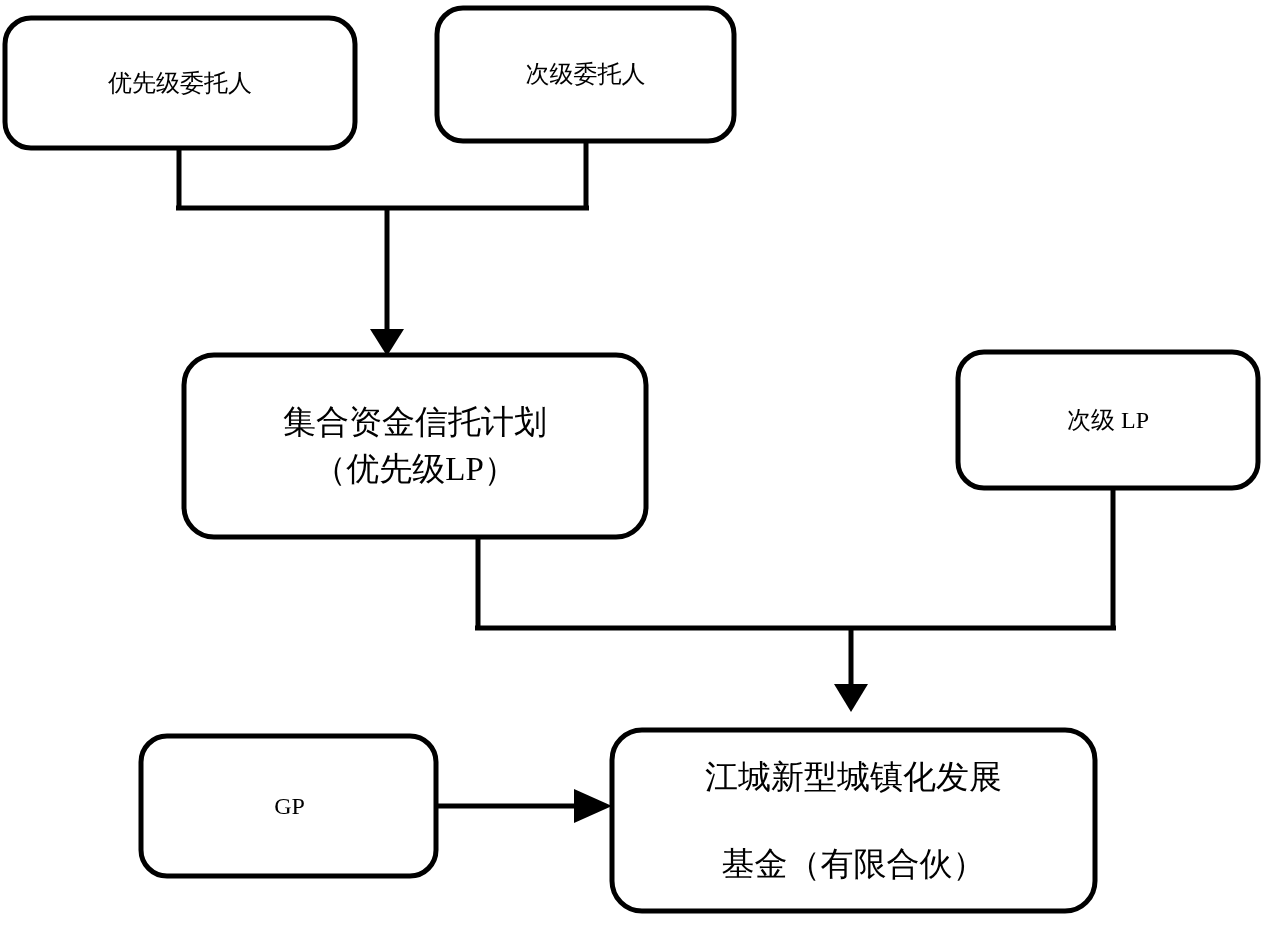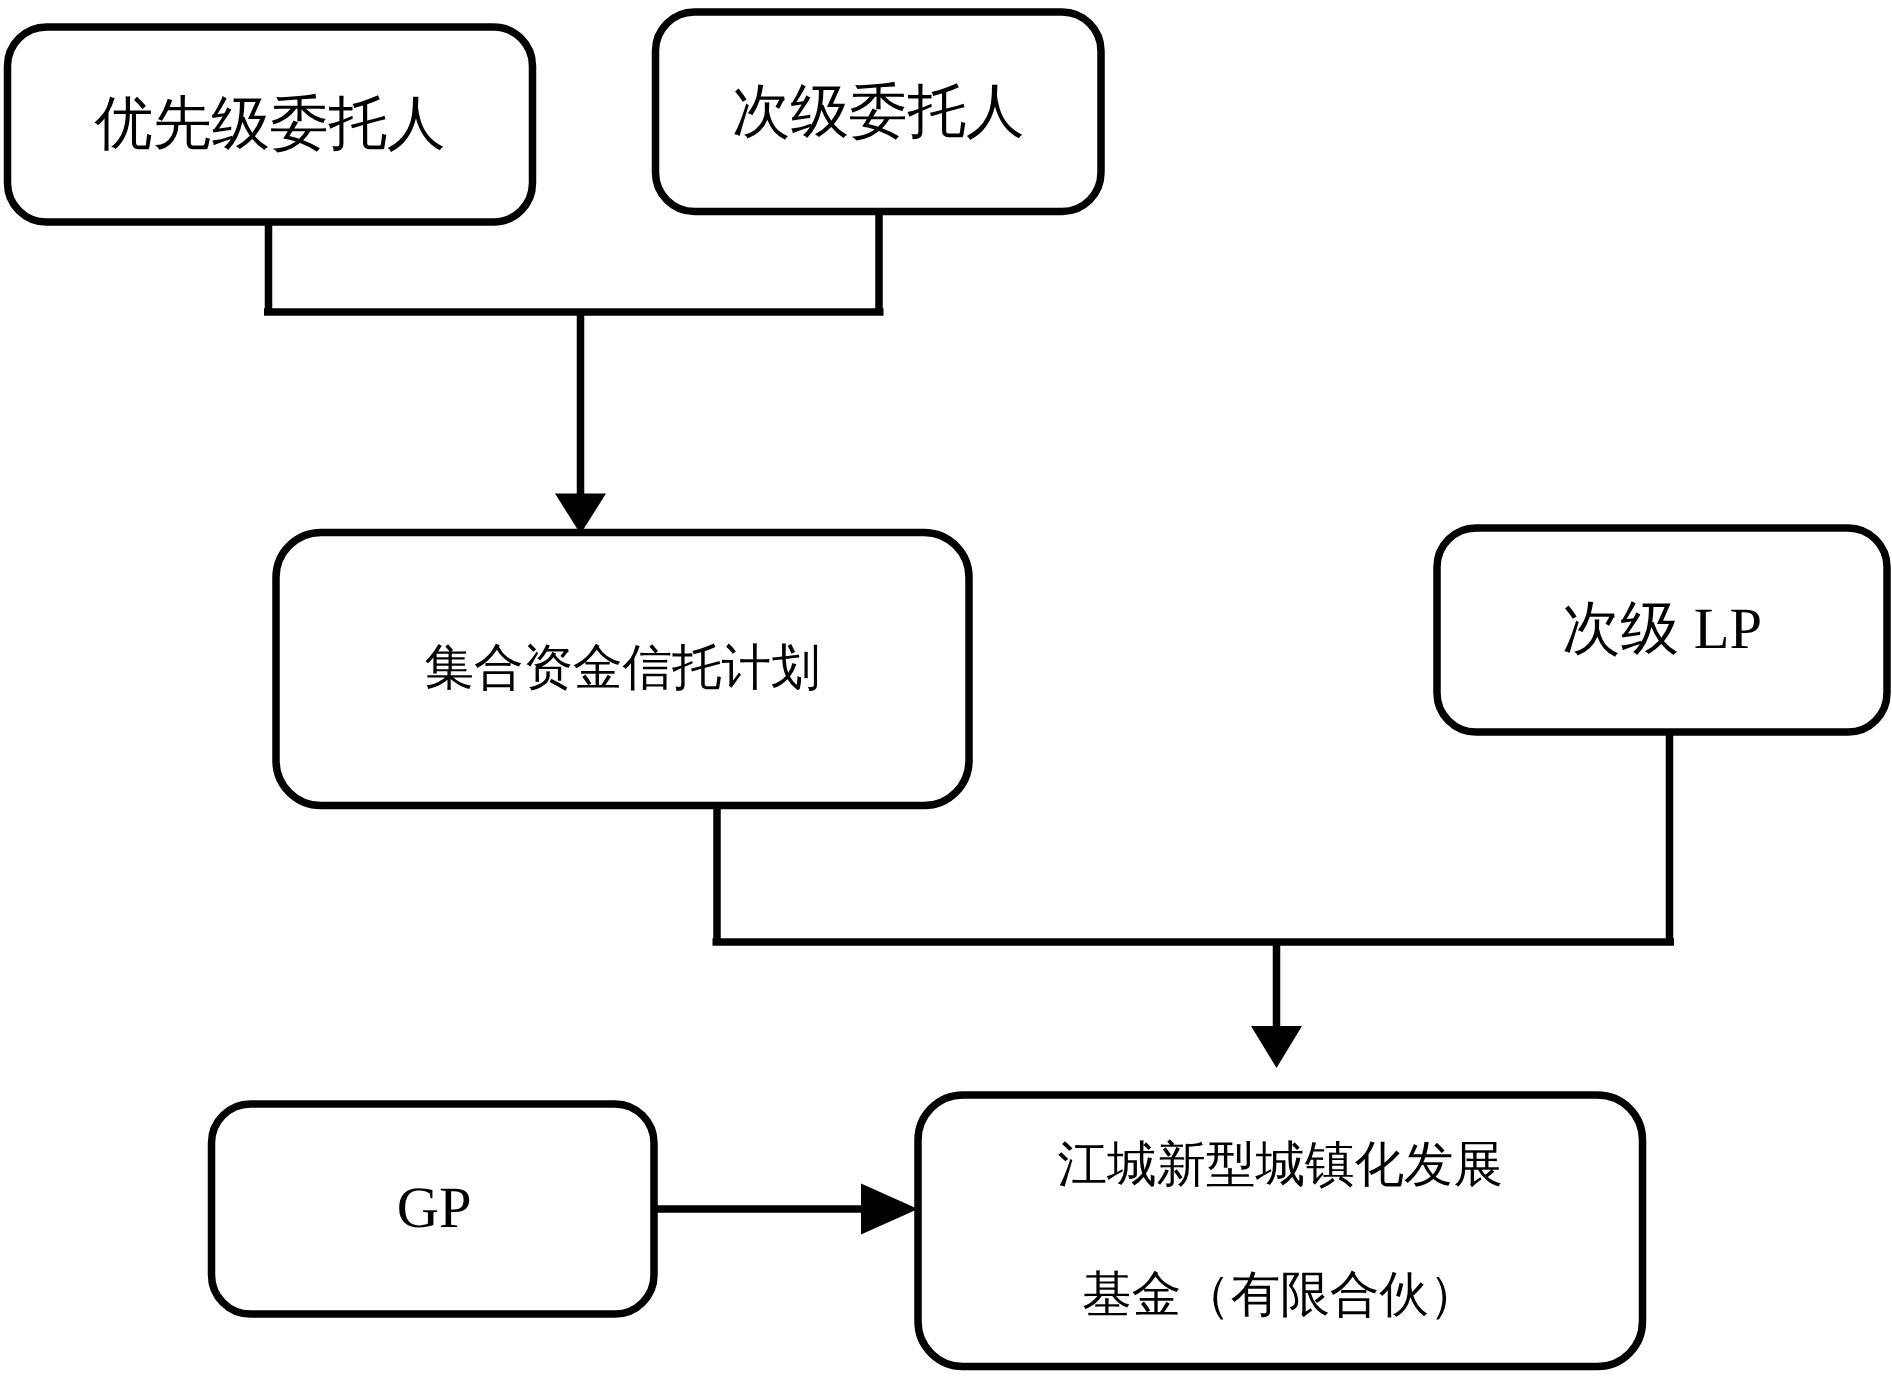--- a/index.html
+++ b/index.html
@@ -51,21 +51,21 @@
     text-align: center;
     color: #000000;
     font-family: "Liberation Serif", "DejaVu Serif", serif;
     line-height: 1.42;
     white-space: pre;
     pointer-events: none;
   }
   .node-label .line {
     display: block;
   }
-  .fs-34 { font-size: 39px; }
+  .fs-34 { font-size: 24px; }
   .fs-33 { font-size: 33px; }
 </style>
 </head>
 <body>
 
 <div id="diagram-root">
 
   <svg class="diagram-canvas" viewBox="0 0 1261 926" aria-hidden="true">
 
     <rect class="node-box" x="5" y="18" width="350" height="130" rx="26" ry="26"></rect>
@@ -105,20 +105,21 @@
   <div class="node-label fs-34" style="left:5px; top:18px; width:350px; height:130px;">
     <span class="line">优先级委托人</span>
   </div>
 
   <div class="node-label fs-34" style="left:437px; top:8px; width:297px; height:133px;text-align:right;">
     <span class="line">次级委托人</span>
   </div>
 
   <div class="node-label fs-33" style="left:184px; top:355px; width:462px; height:182px;justify-content:center;">
     <span class="line">集合资金信托计划</span>
+    <span class="line">（优先级LP）</span>
   </div>
 
   <div class="node-label fs-34" style="left:958px; top:352px; width:300px; height:136px;">
     <span class="line">次级 LP</span>
   </div>
 
   <div class="node-label fs-34" style="left:142px; top:736px; width:295px; height:140px;">
     <span class="line">GP</span>
   </div>
 

